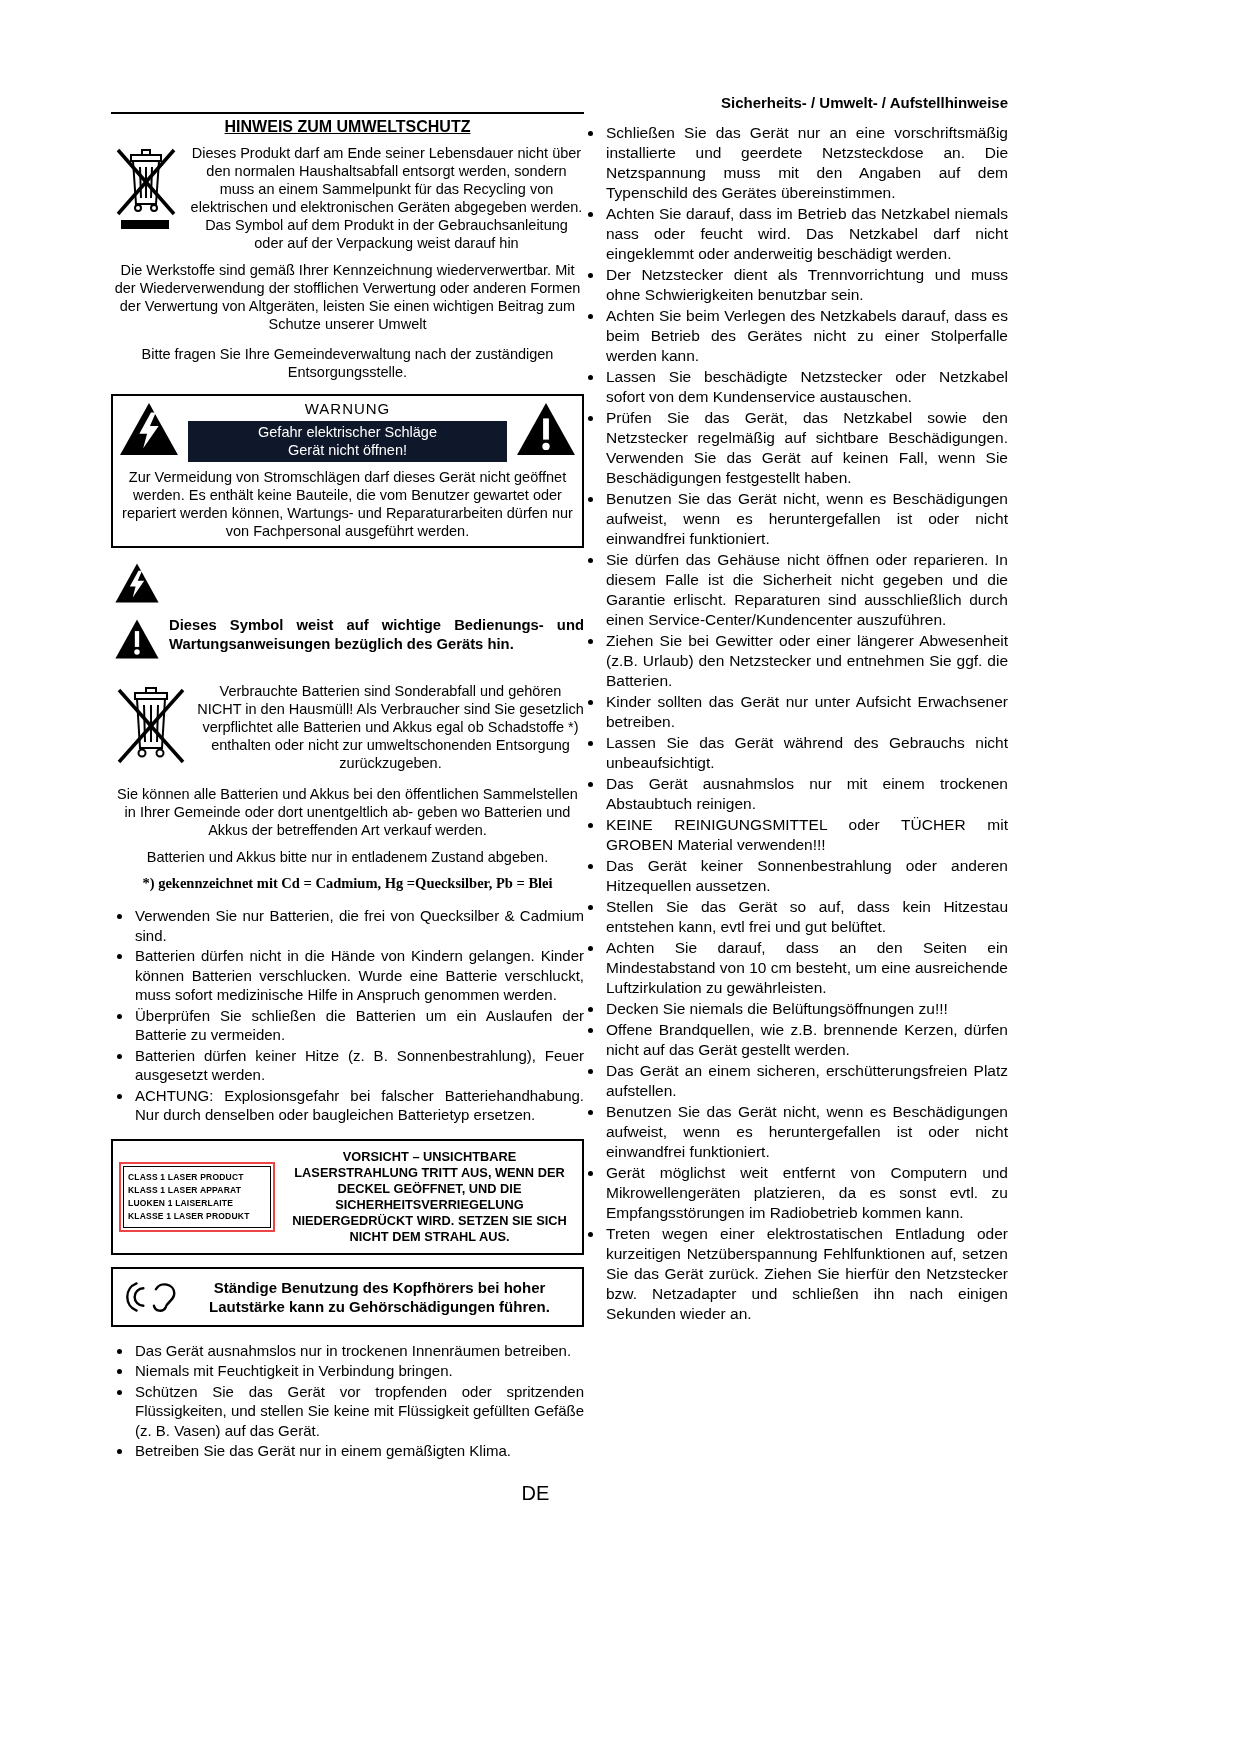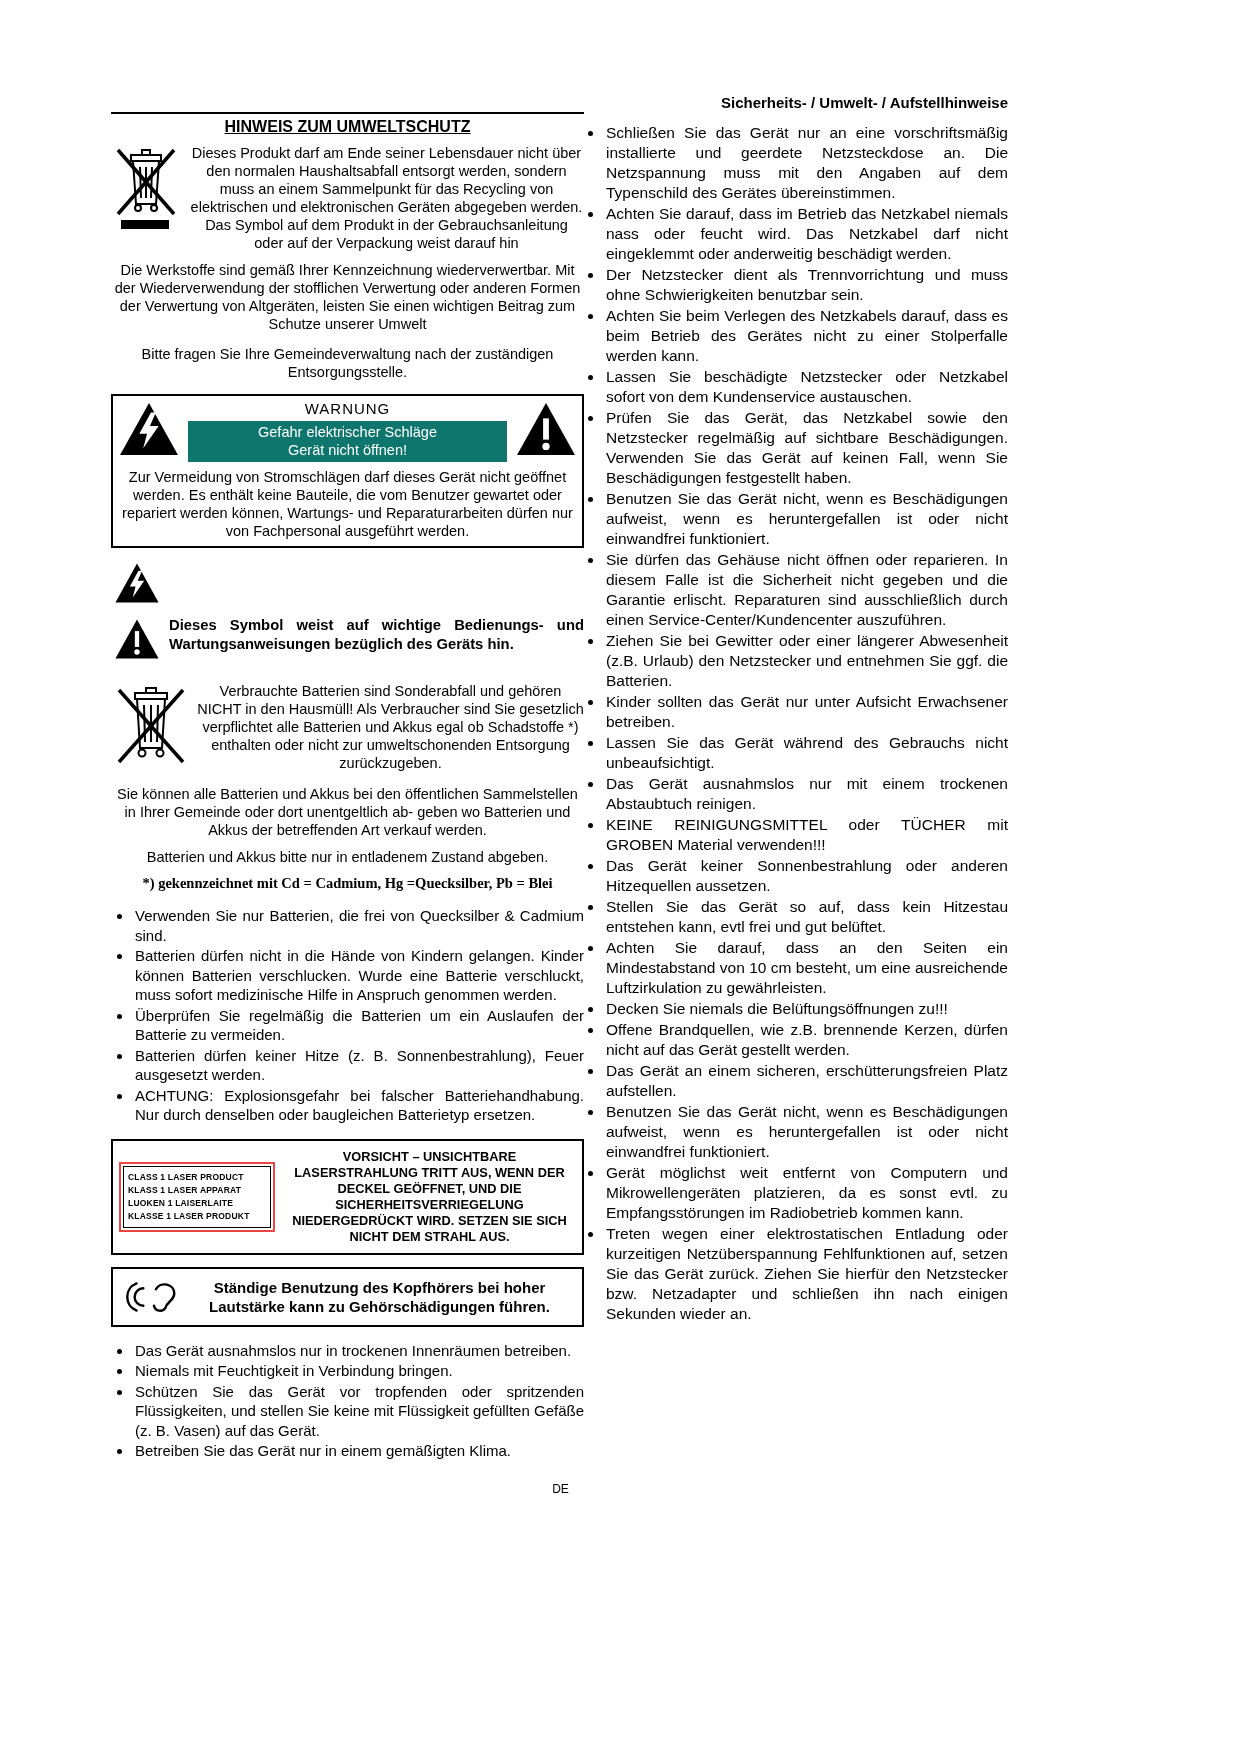--- a/index.html
+++ b/index.html
@@ -24,21 +24,21 @@
   .float-icon { float:left; margin:0 6px 2px 0; }
   .center { text-align:center; }
 
   .p-gap { margin-top:9px; }
   .p-gap-lg { margin-top:12px; }
 
   .warnbox { border:2px solid #000; margin-top:13px; padding:4px 5px 6px; }
   .warnrow { display:flex; align-items:center; justify-content:space-between; }
   .warncenter { flex:1; margin:0 8px; }
   .warntitle { text-align:center; font-size:15px; letter-spacing:1px; margin-bottom:3px; }
-  .warnbar { background:#0f766e; color:#fff; text-align:center; font-size:14.5px; line-height:18px; padding:2px 0 3px; }
+  .warnbar { background:#0f172a; color:#fff; text-align:center; font-size:14.5px; line-height:18px; padding:2px 0 3px; }
   .warnbody { margin-top:6px; }
 
   .symrow { display:flex; align-items:flex-start; margin-top:12px; }
   .symrow .sym-ic { flex:0 0 52px; display:flex; justify-content:center; padding-top:2px; }
   .symrow p { flex:1; font-weight:bold; font-size:14.8px; line-height:19px; text-align:justify; margin-left:6px; }
 
   .battery-top { margin-top:22px; }
   .serif-note { font-family:"Liberation Serif", serif; font-weight:bold; font-size:14.5px; text-align:center; margin-top:8px; }
 
   ul.bullets { margin:14px 0 0 0; padding-left:22px; list-style:disc outside; }
@@ -51,21 +51,21 @@
   .lasertext { flex:1; font-weight:bold; font-size:12.8px; line-height:16px; text-align:center; }
 
   .earbox { border:2px solid #000; margin-top:12px; display:flex; align-items:center; padding:5px 8px; }
   .earbox .ear-ic { flex:0 0 64px; display:flex; justify-content:center; }
   .earbox p { flex:1; font-weight:bold; font-size:15px; line-height:19px; text-align:center; }
 
   
   .right-title { font-weight:bold; font-size:15px; text-align:right; margin-bottom:10px; }
   .col-right ul.bullets { margin-top:0; }
 
-  .footer { position:absolute; left:104px; width:913px; top:1482px; text-align:center; font-size:12px; }
+  .footer { position:absolute; left:79px; width:913px; top:1482px; text-align:center; font-size:20px; }
 </style>
 </head>
 <body>
 
 <div class="page">
 
   <div class="col-left">
 
     <div class="env-head">
       <span>HINWEIS ZUM UMWELTSCHUTZ</span>
@@ -161,21 +161,21 @@
       <p class="center">Verbrauchte Batterien sind Sonderabfall und gehören NICHT in den Hausmüll! Als Verbraucher sind Sie gesetzlich verpflichtet alle Batterien und Akkus egal ob Schadstoffe *) enthalten oder nicht zur umweltschonenden Entsorgung zurückzugeben.</p>
     </div>
 
     <p class="center p-gap">Sie können alle Batterien und Akkus bei den öffentlichen Sammelstellen in Ihrer Gemeinde oder dort unentgeltlich ab- geben wo Batterien und Akkus der betreffenden Art verkauf werden.</p>
     <p class="center p-gap">Batterien und Akkus bitte nur in entladenem Zustand abgeben.</p>
     <p class="serif-note">*) gekennzeichnet mit Cd = Cadmium, Hg =Quecksilber, Pb = Blei</p>
 
     <ul class="bullets bullets-left">
         <li>Verwenden Sie nur Batterien, die frei von Quecksilber &amp; Cadmium sind.</li>
         <li>Batterien dürfen nicht in die Hände von Kindern gelangen. Kinder können Batterien verschlucken. Wurde eine Batterie verschluckt, muss sofort medizinische Hilfe in Anspruch genommen werden.</li>
-        <li>Überprüfen Sie regelmäßig die Batterien um ein Auslaufen der Batterie zu vermeiden.</li>
+        <li>Überprüfen Sie schließen die Batterien um ein Auslaufen der Batterie zu vermeiden.</li>
         <li>Batterien dürfen keiner Hitze (z. B. Sonnenbestrahlung), Feuer ausgesetzt werden.</li>
         <li>ACHTUNG: Explosionsgefahr bei falscher Batteriehandhabung. Nur durch denselben oder baugleichen Batterietyp ersetzen.</li>
       </ul>
 
     <div class="laserbox">
       <div class="laserlabel">
         <div class="laserlabel-inner">
           <div>CLASS 1 LASER PRODUCT</div>
           <div>KLASS 1 LASER APPARAT</div>
           <div>LUOKEN 1 LAISERLAITE</div>

